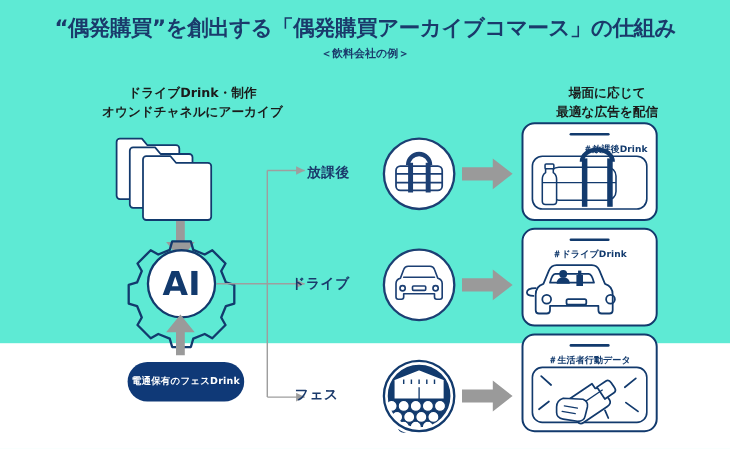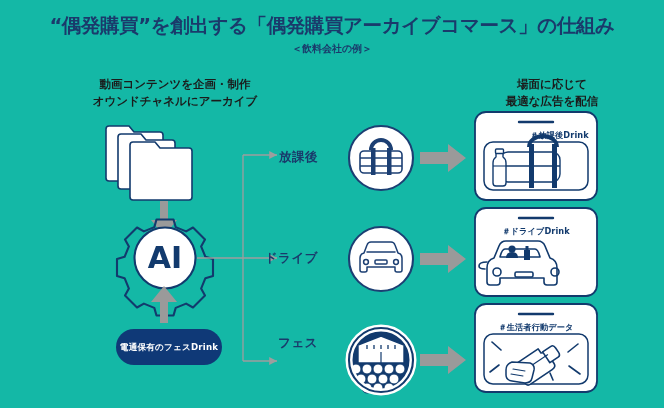--- a/index.html
+++ b/index.html
@@ -6,22 +6,22 @@
   html, body {
     width: 664px;
     height: 408px;
     background: #ffffff;
     font-family: "DejaVu Sans", "Liberation Sans", sans-serif;
     overflow: hidden;
   }
   #stage {
     position: relative;
     width: 664px;
-    height: 408px;
-    background: #14b8a6;
+    height: 312px;
+    background: #5eead4;
   }
 
   
   .title-block {
     position: absolute;
     top: 14px;
     left: 0;
     width: 664px;
     text-align: center;
   }
@@ -67,21 +67,21 @@
     position: absolute;
     font-size: 12.5px;
     font-weight: bold;
     color: #1a3a6b;
     letter-spacing: 0.5px;
     white-space: nowrap;
     text-align: right;
   }
   #label-0 { left: 258px; top: 149px; width: 60px; }
   #label-1 { left: 252px; top: 250px; width: 66px; }
-  #label-2 { left: 258px; top: 335px; width: 60px; }
+  #label-2 { left: 258px; top: 351px; width: 60px; text-align: center; }
 
   
   .pill {
     position: absolute;
     left: 116px;
     top: 329px;
     width: 106px;
     height: 36px;
     background: #0f3977;
     border-radius: 18px;
@@ -114,21 +114,21 @@
 <body>
 
 <div id="stage">
 
   <div class="title-block">
     <div class="title-main">“偶発購買”を創出する「偶発購買アーカイブコマース」の仕組み</div>
     <div class="title-sub">＜飲料会社の例＞</div>
   </div>
 
   <div class="col-head" id="head-left">
-    <div>動画コンテンツを企画・制作</div>
+    <div>ドライブDrink・制作</div>
     <div>オウンドチャネルにアーカイブ</div>
   </div>
   <div class="col-head" id="head-right">
     <div>場面に応じて</div>
     <div>最適な広告を配信</div>
   </div>
 
   <svg class="layer" viewBox="0 0 664 408">
     <defs>
       <marker id="thinArrow" markerWidth="7" markerHeight="7" refX="6" refY="3" orient="auto">

